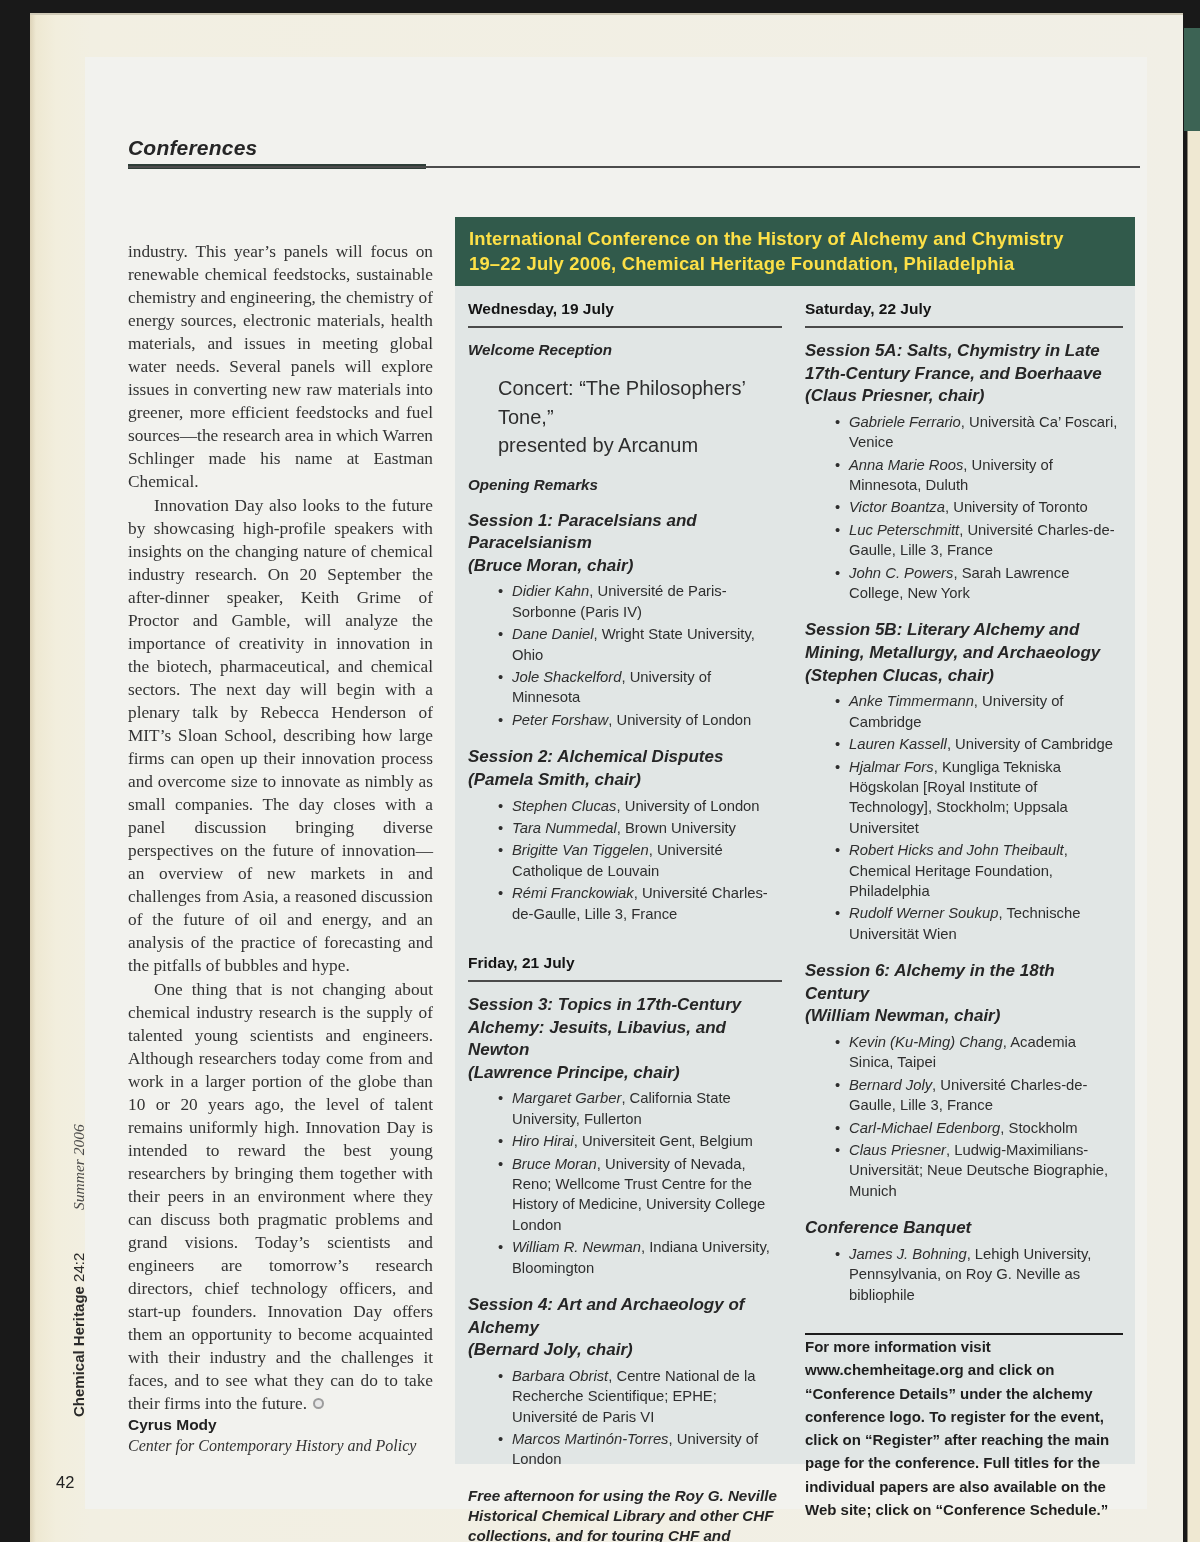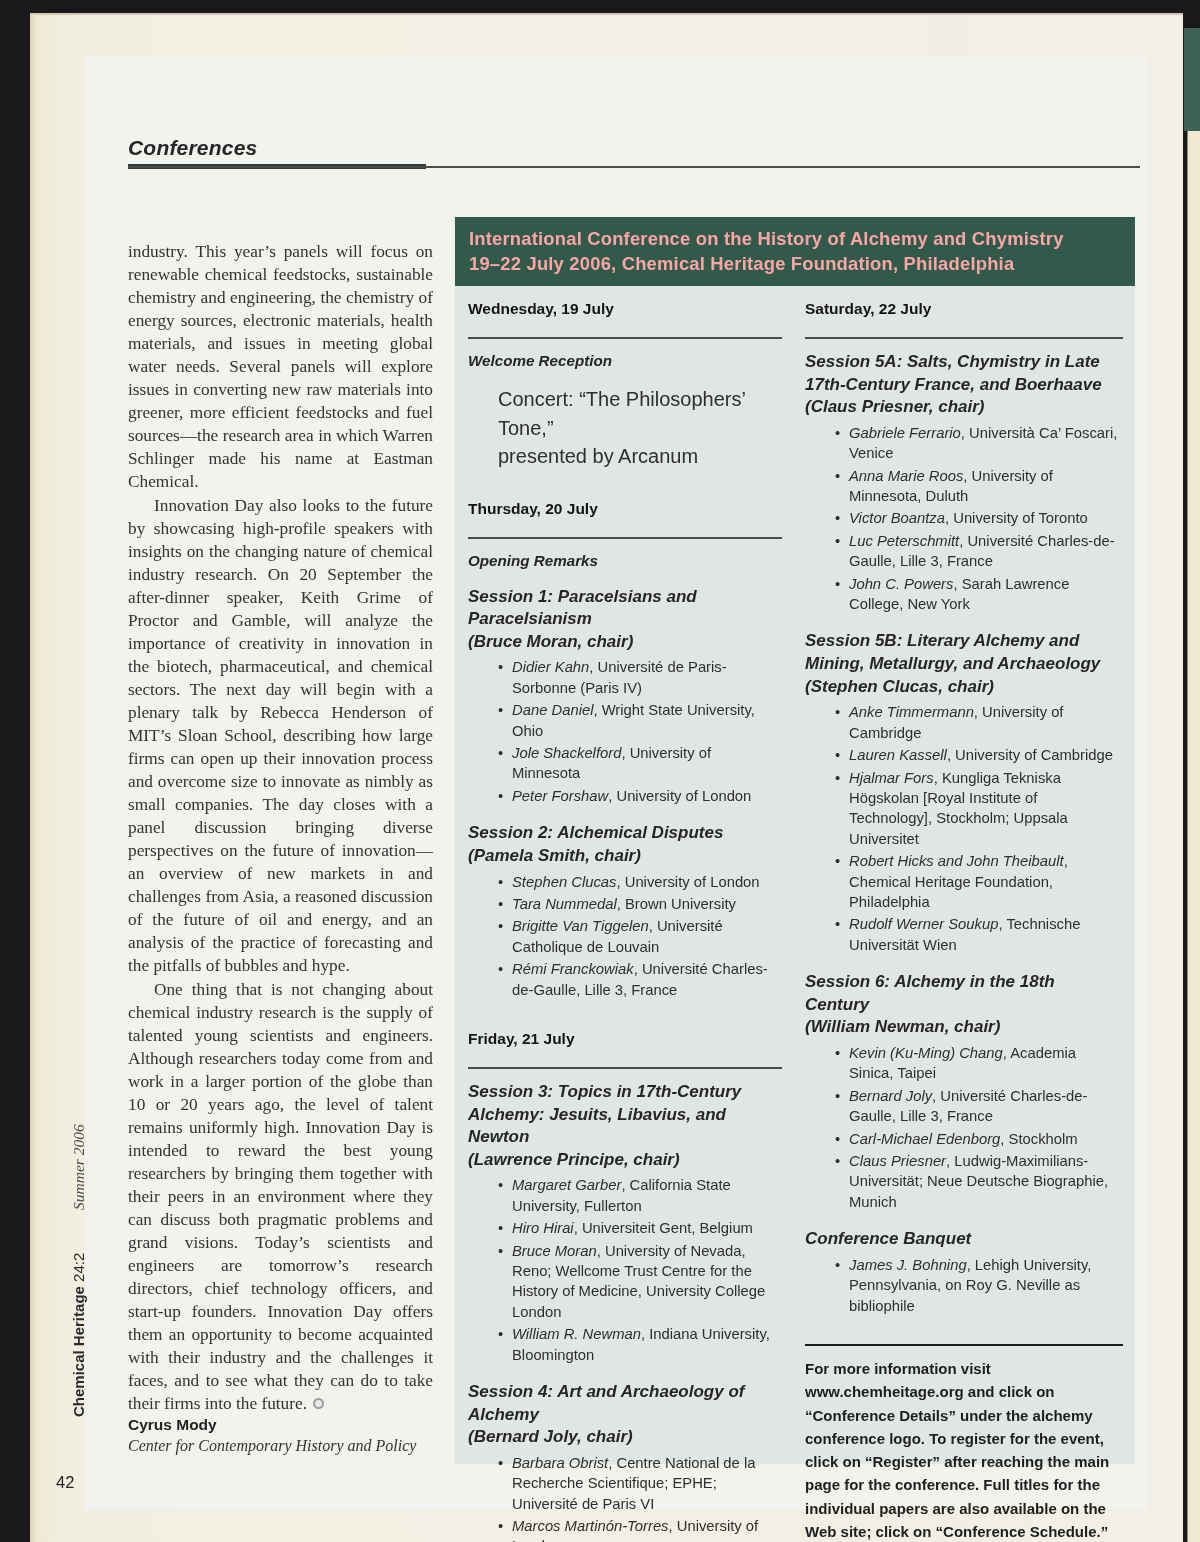--- a/index.html
+++ b/index.html
@@ -82,35 +82,35 @@
   .v-journal .jname{font-weight:bold;}
   .page-num{
     position:absolute;left:26px;top:1458px;
     font-size:16.5px;font-weight:normal;color:#222;
   }
   
   .panel{
     position:absolute;left:425px;top:202px;width:680px;
   }
   .banner{
-    background:#315a4b;color:#fca5a5;
+    background:#315a4b;color:#fde047;
     padding:9px 14px 10px 14px;
     font-weight:bold;font-size:18.4px;line-height:25px;letter-spacing:.2px;
   }
   .panel-body{
     position:relative;background:#e1e6e5;height:1178px;
   }
   .col{
     position:absolute;top:12px;
   }
   .col0{left:13px;width:314px;}
   .col1{left:350px;width:318px;}
   .blk-day{
     font-size:15.5px;font-weight:bold;color:#141414;
-    padding-bottom:19px;border-bottom:2px solid #4a4a4a;
+    padding-bottom:8px;border-bottom:2px solid #4a4a4a;
     margin:30px 0 12px 0;
   }
   .col > .blk-day:first-child{margin-top:2px;}
   .blk-event{
     font-size:15.2px;font-weight:bold;font-style:italic;color:#262626;
     line-height:1.33;margin:0 0 14px 0;
   }
   .blk-plain{margin:0 0 16px 0;}
   .blk-plain .pl{
     font-size:20px;color:#2e2e2e;line-height:1.42;padding-left:30px;
@@ -125,21 +125,21 @@
     position:relative;padding-left:44px;
     font-size:14.8px;line-height:1.38;color:#2e2e2e;
     margin-bottom:2px;
   }
   .speaker .bullet{
     position:absolute;left:30px;top:0;color:#2e2e2e;
   }
   .spk-name{font-style:italic;}
   .infobox{
     border-top:2px solid #1c1c1c;
-    margin-top:28px;padding-top:11px;
+    margin-top:28px;
     font-size:15px;font-weight:bold;line-height:1.55;color:#1e1e1e;
   }
 </style>
 </head>
 <body>
 
 <div class="page">
   <div class="content">
 
     <div class="ghost">CHF to Host Innovation Day 2006</div>
@@ -167,21 +167,20 @@
         <div>19–22 July 2006, Chemical Heritage Foundation, Philadelphia</div>
       </div>
       <div class="panel-body">
         <div class="col col0">
             <div class="blk-day">Wednesday, 19 July</div>
             <div class="blk-event">Welcome Reception</div>
             <div class="blk-plain">
               <div class="pl">Concert: “The Philosophers’ Tone,”</div>
               <div class="pl">presented by Arcanum</div>
             </div>
-            <div class="blk-day">Thursday, 20 July</div>
             <div class="blk-event">Opening Remarks</div>
             <div class="blk-session">
               <div class="session-title">Session 1: Paracelsians and Paracelsianism</div>
               <div class="session-chair">(Bruce Moran, chair)</div>
               <div class="speakers">
                 <div class="speaker"><span class="bullet">•</span><span class="spk-name">Didier Kahn</span><span class="spk-rest">, Université de Paris-Sorbonne (Paris IV)</span></div>
                 <div class="speaker"><span class="bullet">•</span><span class="spk-name">Dane Daniel</span><span class="spk-rest">, Wright State University, Ohio</span></div>
                 <div class="speaker"><span class="bullet">•</span><span class="spk-name">Jole Shackelford</span><span class="spk-rest">, University of Minnesota</span></div>
                 <div class="speaker"><span class="bullet">•</span><span class="spk-name">Peter Forshaw</span><span class="spk-rest">, University of London</span></div>
               </div>

